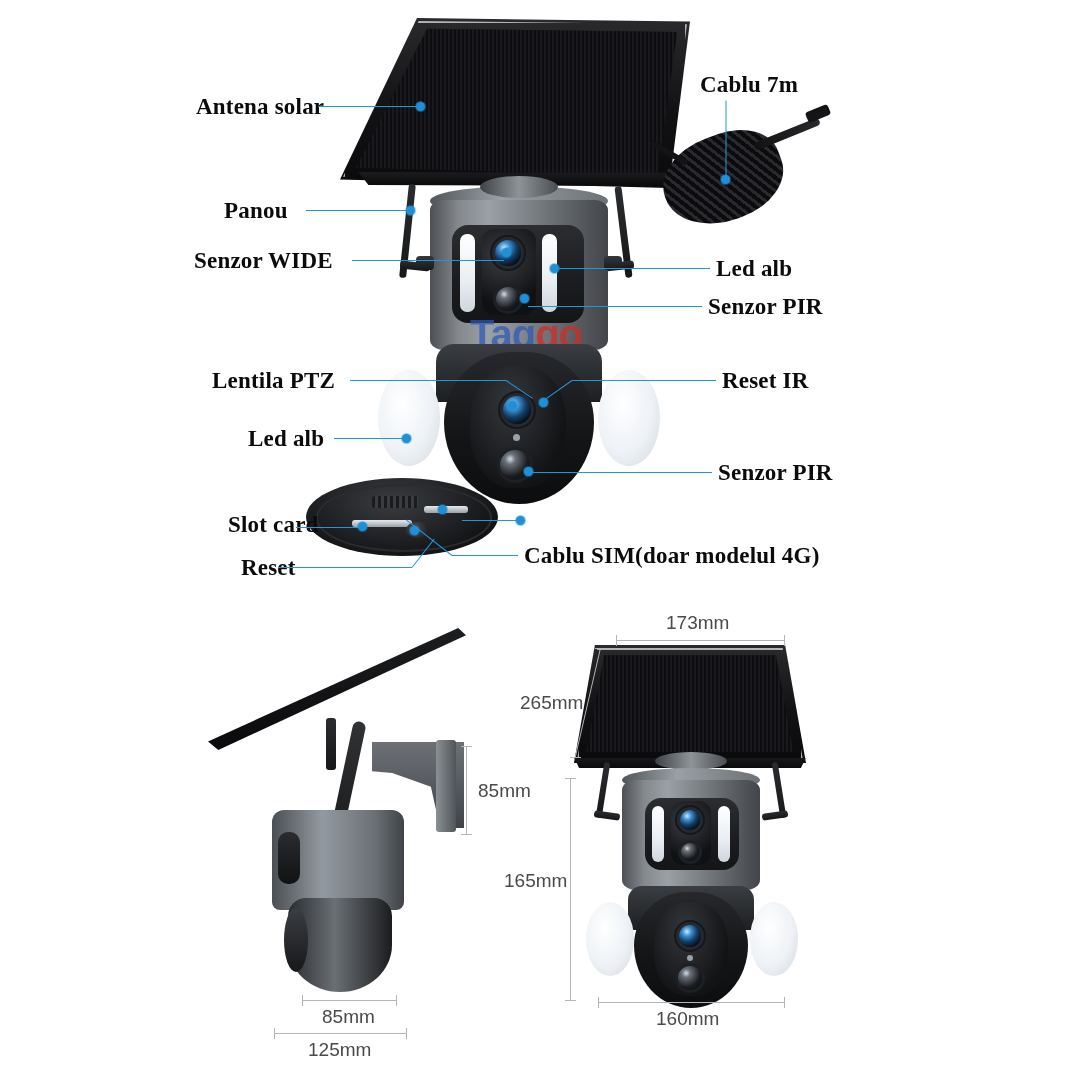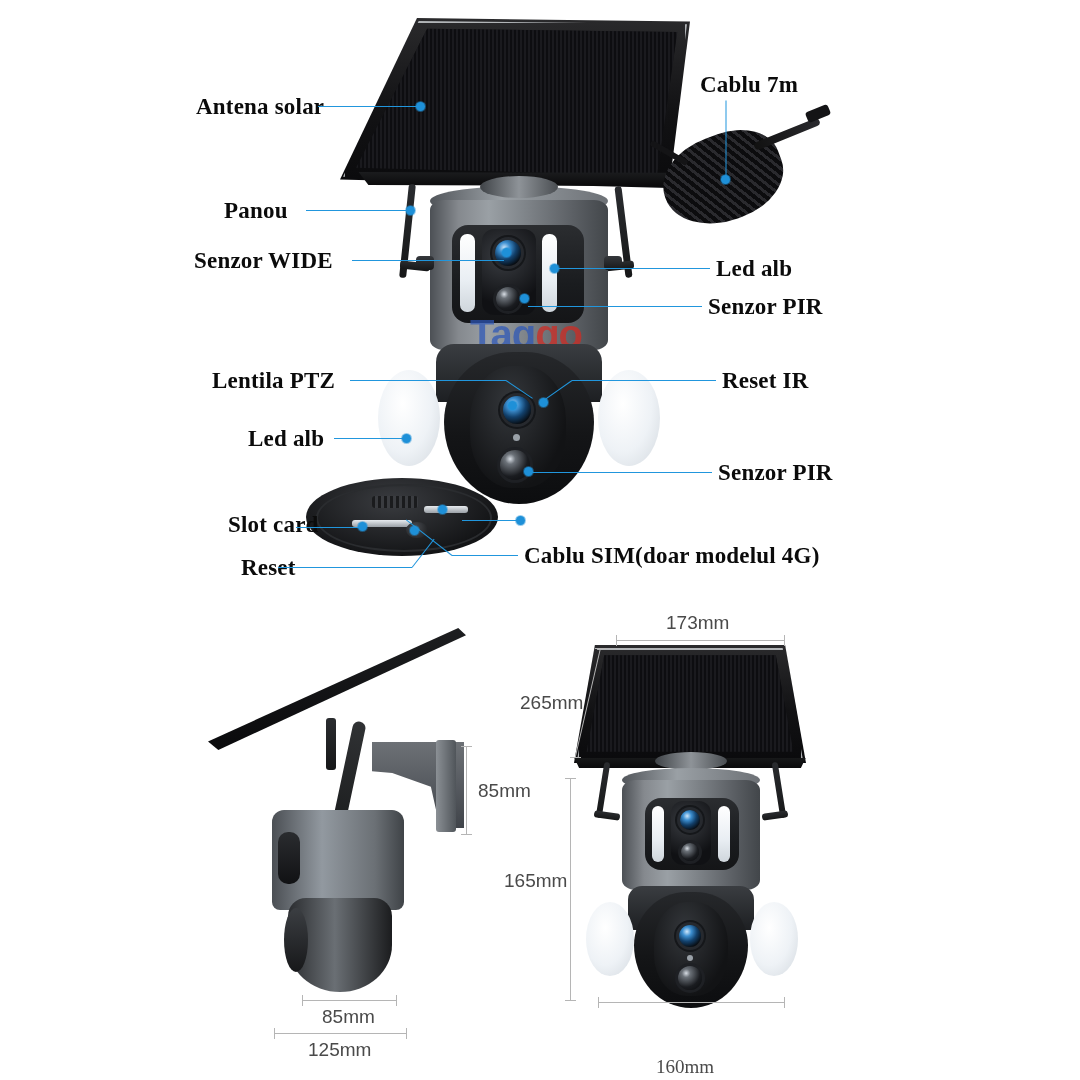--- a/index.html
+++ b/index.html
@@ -288,16 +288,16 @@
     <div class="dim" style="left:520px;top:692px;">265mm</div>
 
     <div class="dline v" style="left:570px;top:778px;height:222px;"></div>
     <div class="tick h" style="left:565px;top:778px;"></div>
     <div class="tick h" style="left:565px;top:1000px;"></div>
     <div class="dim" style="left:504px;top:870px;">165mm</div>
 
     <div class="dline h" style="left:598px;top:1002px;width:186px;"></div>
     <div class="tick v" style="left:598px;top:997px;"></div>
     <div class="tick v" style="left:784px;top:997px;"></div>
-    <div class="dim" style="left:656px;top:1056px;font-family:Liberation Serif, serif;">160mm</div>
+    <div class="dim" style="left:656px;top:1008px;">160mm</div>
   </div>
 
 </div>
 
 </body></html>

